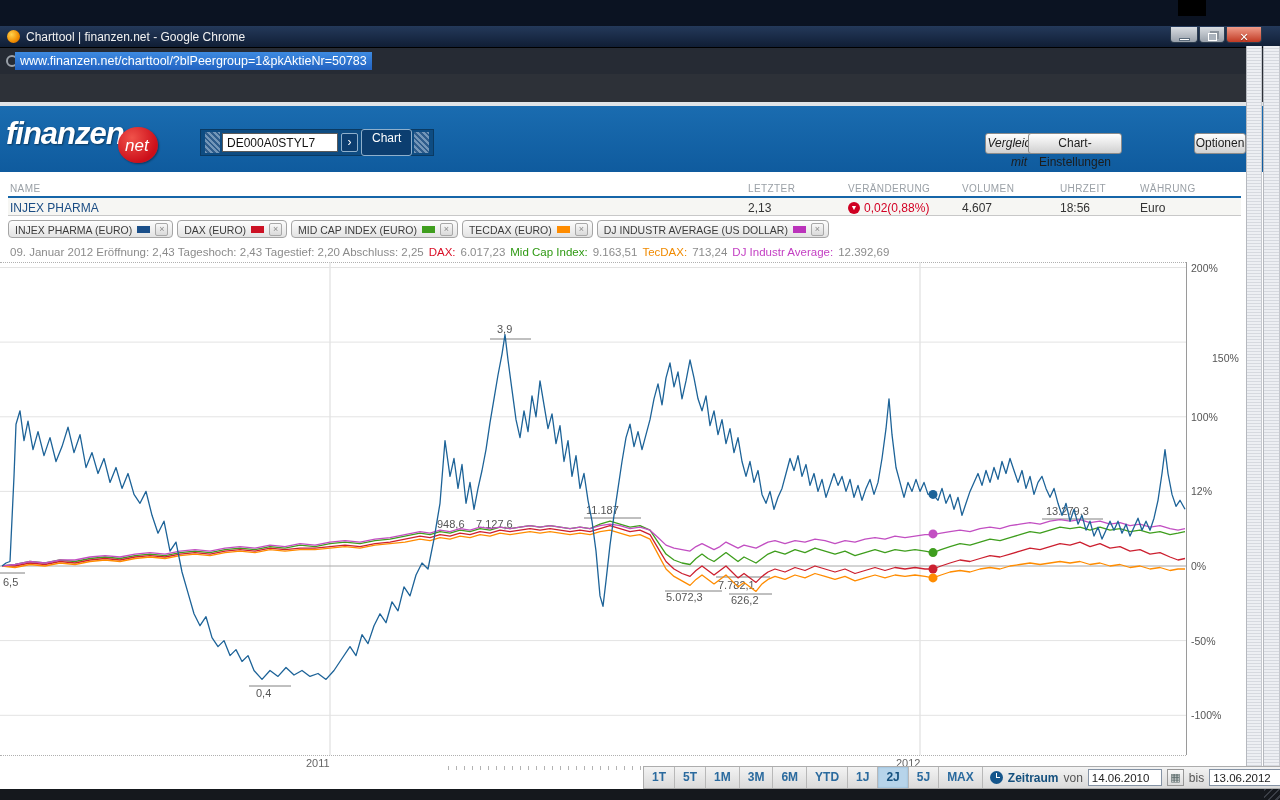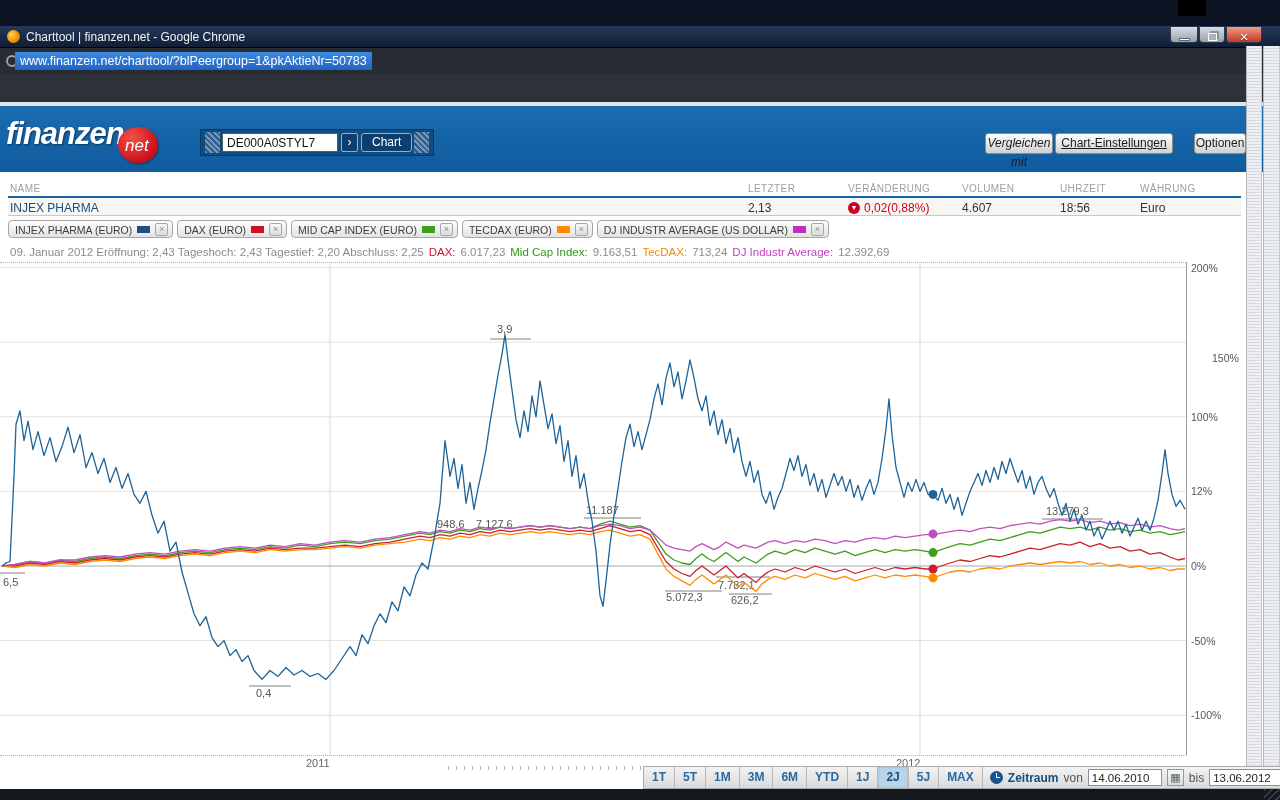--- a/index.html
+++ b/index.html
@@ -40,27 +40,27 @@
     background:radial-gradient(circle at 35% 30%, #f0524a, #cc0f1a 70%); box-shadow:1px 1px 2px rgba(0,0,0,.4); }
   #logo-net { left:125px; top:136px; font-size:17px; font-style:italic; color:#fff; }
   #search-wrap { left:200px; top:129px; height:27px; display:flex; align-items:center;
     background:#0e4c82; border:1px solid #0a3a63; padding:0 2px; }
   .hatch-cap { width:15px; height:21px; margin:0 2px;
     background:repeating-linear-gradient(45deg,#7396b8 0 2px,#2f5d8c 2px 4px); }
   #isin-input { width:116px; height:19px; border:1px solid #5a5a5a; font-size:12px;
     padding:1px 4px; font-family:inherit; color:#111; background:#fff; }
   #arrow-btn { width:17px; height:19px; background:#0c3e70; border:1px solid #8fb0cc;
     border-radius:2px; color:#fff; font-size:12px; line-height:16px; text-align:center; margin-left:3px; }
-  #chart-btn { height:19px; background:#0c3e70; border:1px solid #8fb0cc; border-radius:3px;
+  #chart-btn { height:27px; background:#0c3e70; border:1px solid #8fb0cc; border-radius:3px;
     color:#fff; font-size:12px; line-height:16px; padding:0 10px; margin-left:3px; }
   .hdr-btn { top:133px; height:21px; background:linear-gradient(#ffffff,#d0d0d0);
     border:1px solid #8b8b8b; border-radius:3px; font-size:12px; color:#1c1c1c;
     text-align:center; line-height:19px; }
   #hdr-btn-0 { left:985px; width:68px;font-style:italic; }
-  #hdr-btn-1 { left:1055px; width:118px;text-decoration:underline; }
+  #hdr-btn-1 { left:1028px; width:94px; }
   #hdr-btn-2 { left:1194px; width:52px; }
 
   
   #content-bg { left:0; top:172px; width:1246px; height:618px; background:#fff; }
   .colhdr { top:183px; font-size:10px; color:#9aa0a6; letter-spacing:.4px; }
   #blue-rule { left:8px; top:196px; width:1233px; height:2px; background:#1565a8; }
   #quote-row-bg { left:8px; top:198px; width:1233px; height:18px; background:#f6f6f3; border-bottom:1px solid #c8c8c8; }
   .cellv { top:201px; font-size:12px; color:#333; }
   #cell-name { color:#1b4d84; }
   #chg-icon { left:848px; top:202px; width:12px; height:12px; border-radius:50%;

